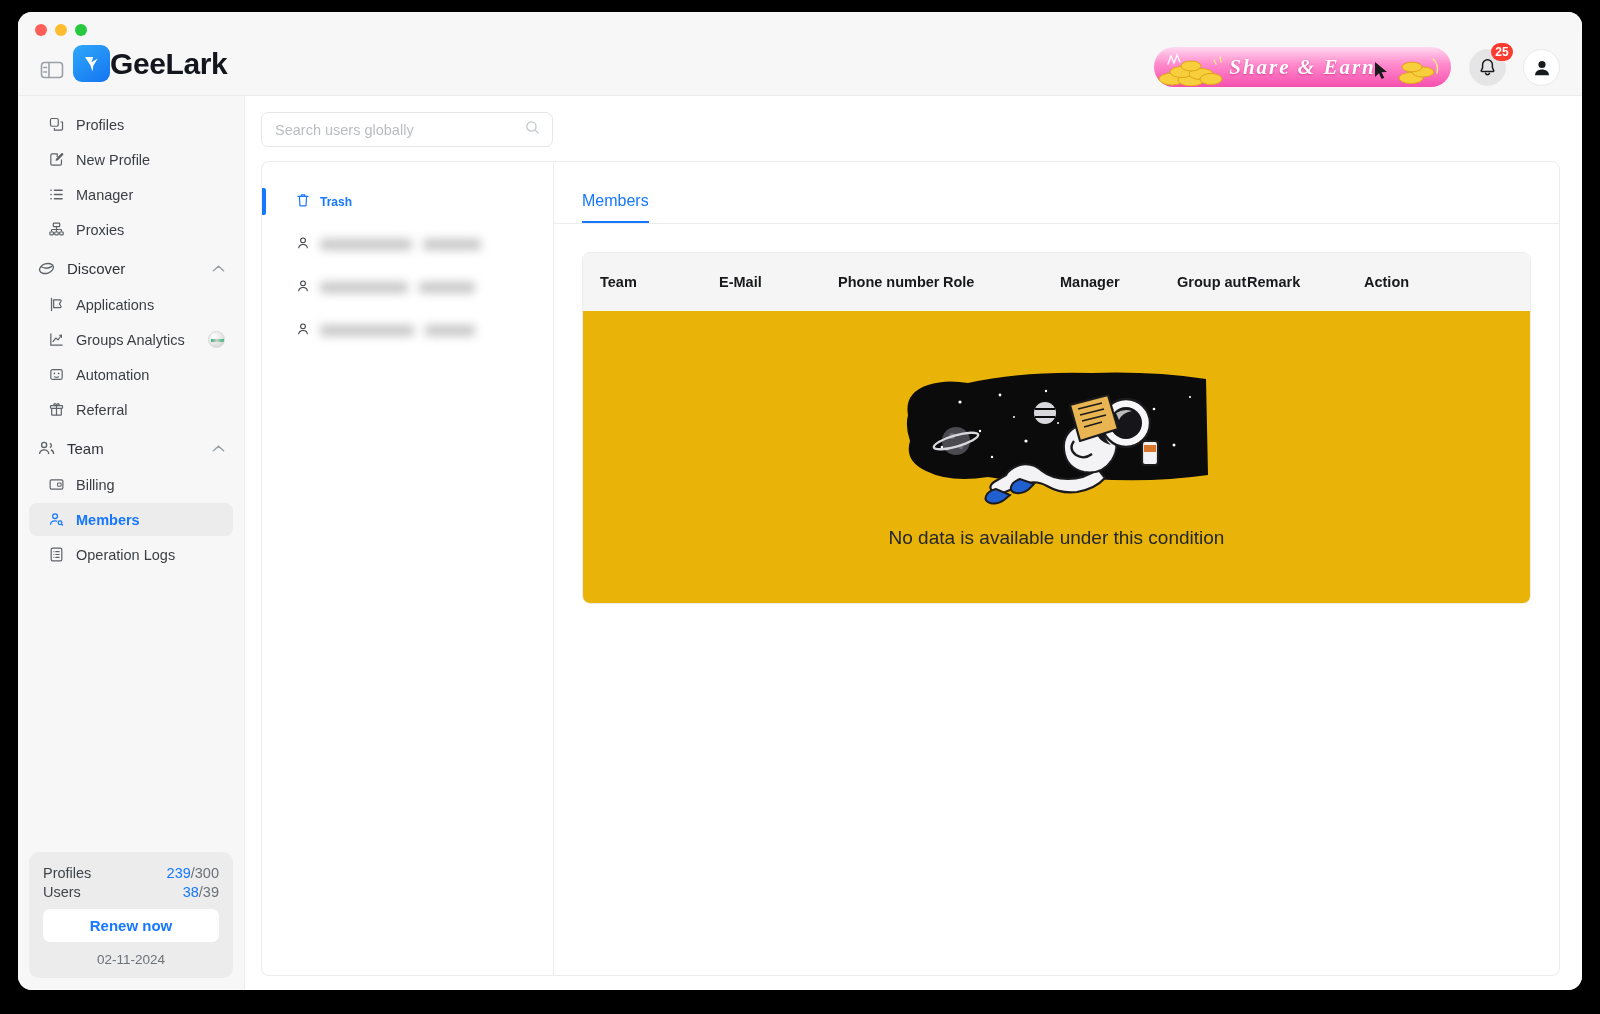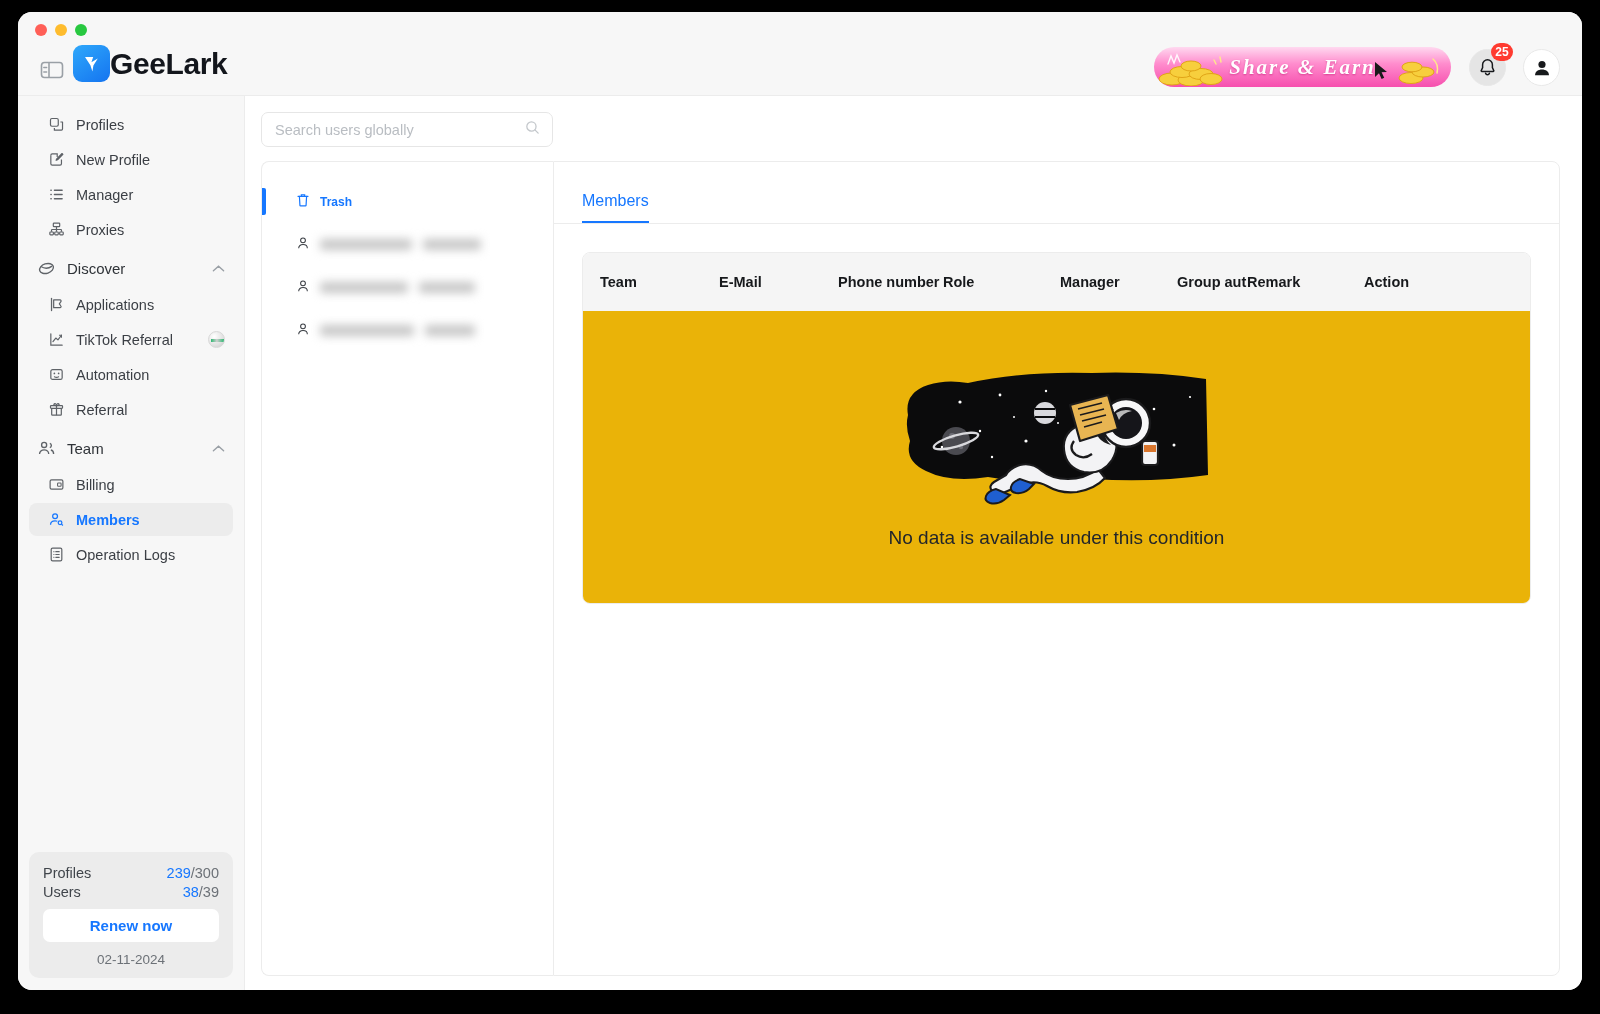--- a/index.html
+++ b/index.html
@@ -555,21 +555,21 @@
 
 
         <div class="nav-item">
           <span class="nicon">
             <svg width="17" height="17" viewBox="0 0 24 24">
                 <path d="M4 4v16h16" fill="none" stroke="#5f6368" stroke-width="1.7" stroke-linecap="round"></path>
                 <path d="M7 15 L11 10 L14 12.5 L19 6" fill="none" stroke="#5f6368" stroke-width="1.7" stroke-linecap="round" stroke-linejoin="round"></path>
                 <path d="M15.5 6H19v3.5" fill="none" stroke="#5f6368" stroke-width="1.5"></path>
               </svg>
           </span>
-          <span class="nlabel">TikTok Referral</span>
+          <span class="nlabel">Groups Analytics</span>
           <span class="pill-badge"></span>
         </div>
 
         <div class="nav-item">
           <span class="nicon">
             <svg width="17" height="17" viewBox="0 0 24 24">
                 <rect x="4" y="5" width="16" height="14" rx="2.5" fill="none" stroke="#5f6368" stroke-width="1.7"></rect>
                 <circle cx="9" cy="10.5" r="1.2" fill="#5f6368"></circle>
                 <circle cx="15" cy="10.5" r="1.2" fill="#5f6368"></circle>
                 <path d="M9 15.2q3 1.8 6 0" fill="none" stroke="#5f6368" stroke-width="1.5" stroke-linecap="round"></path>

